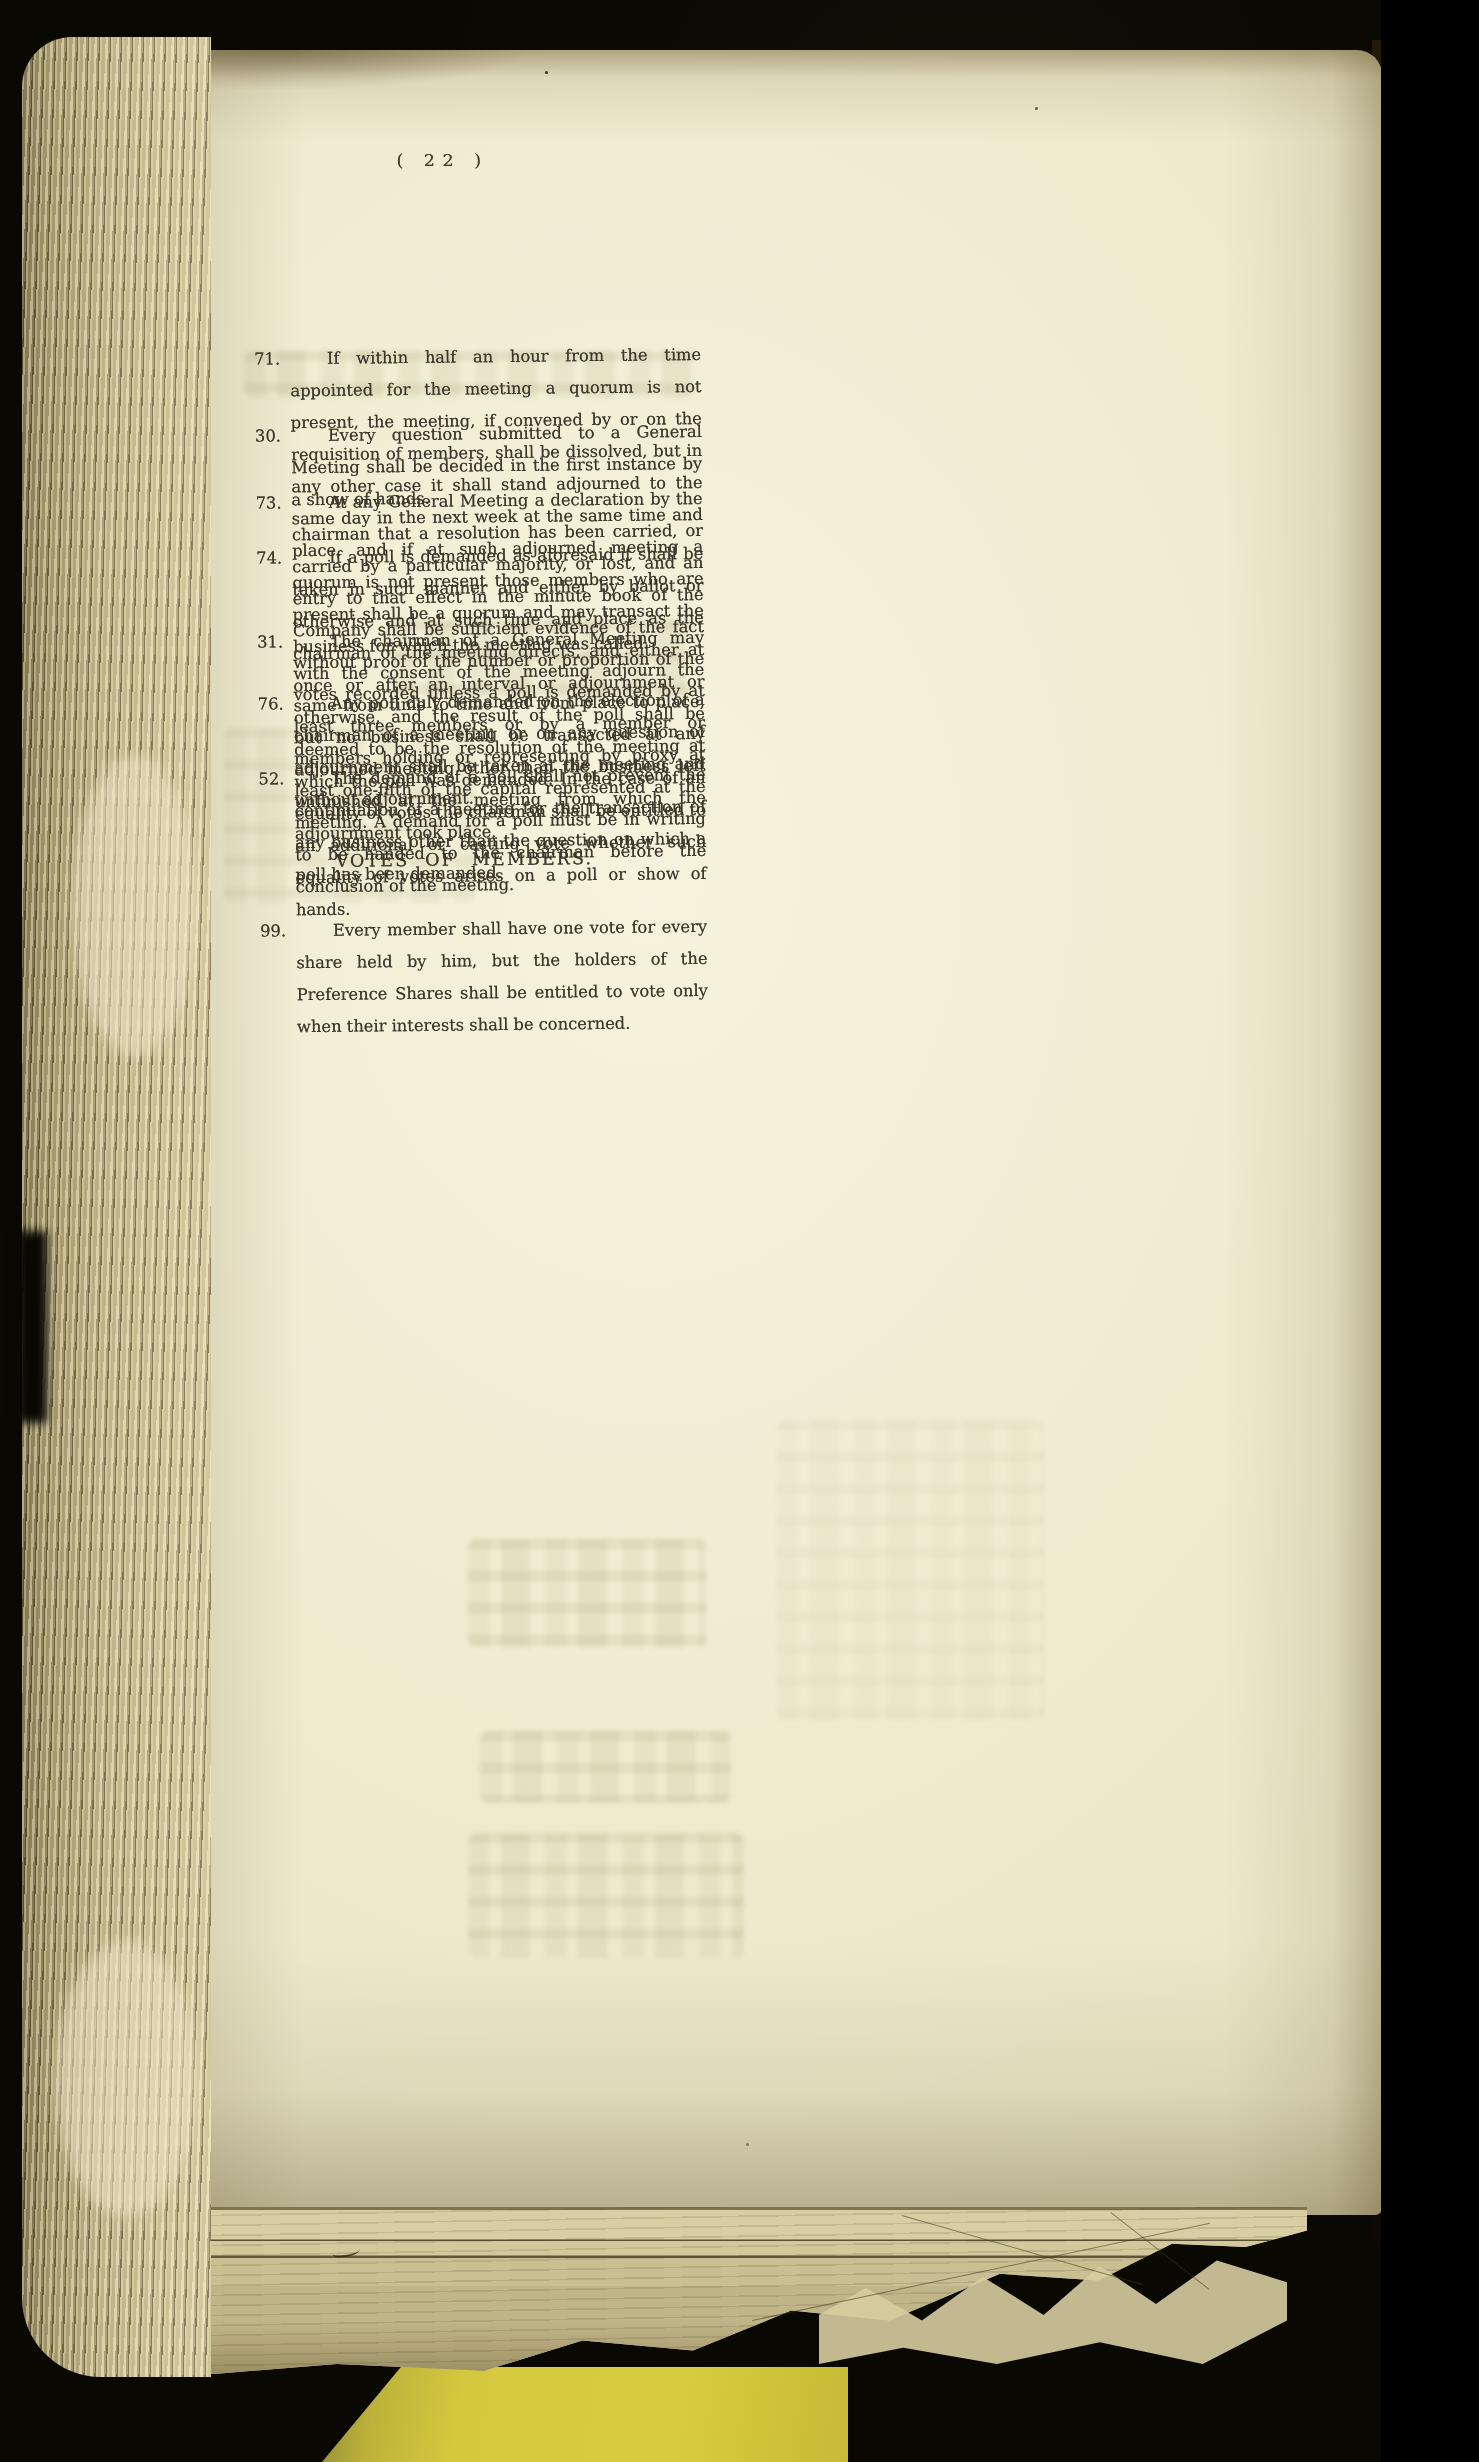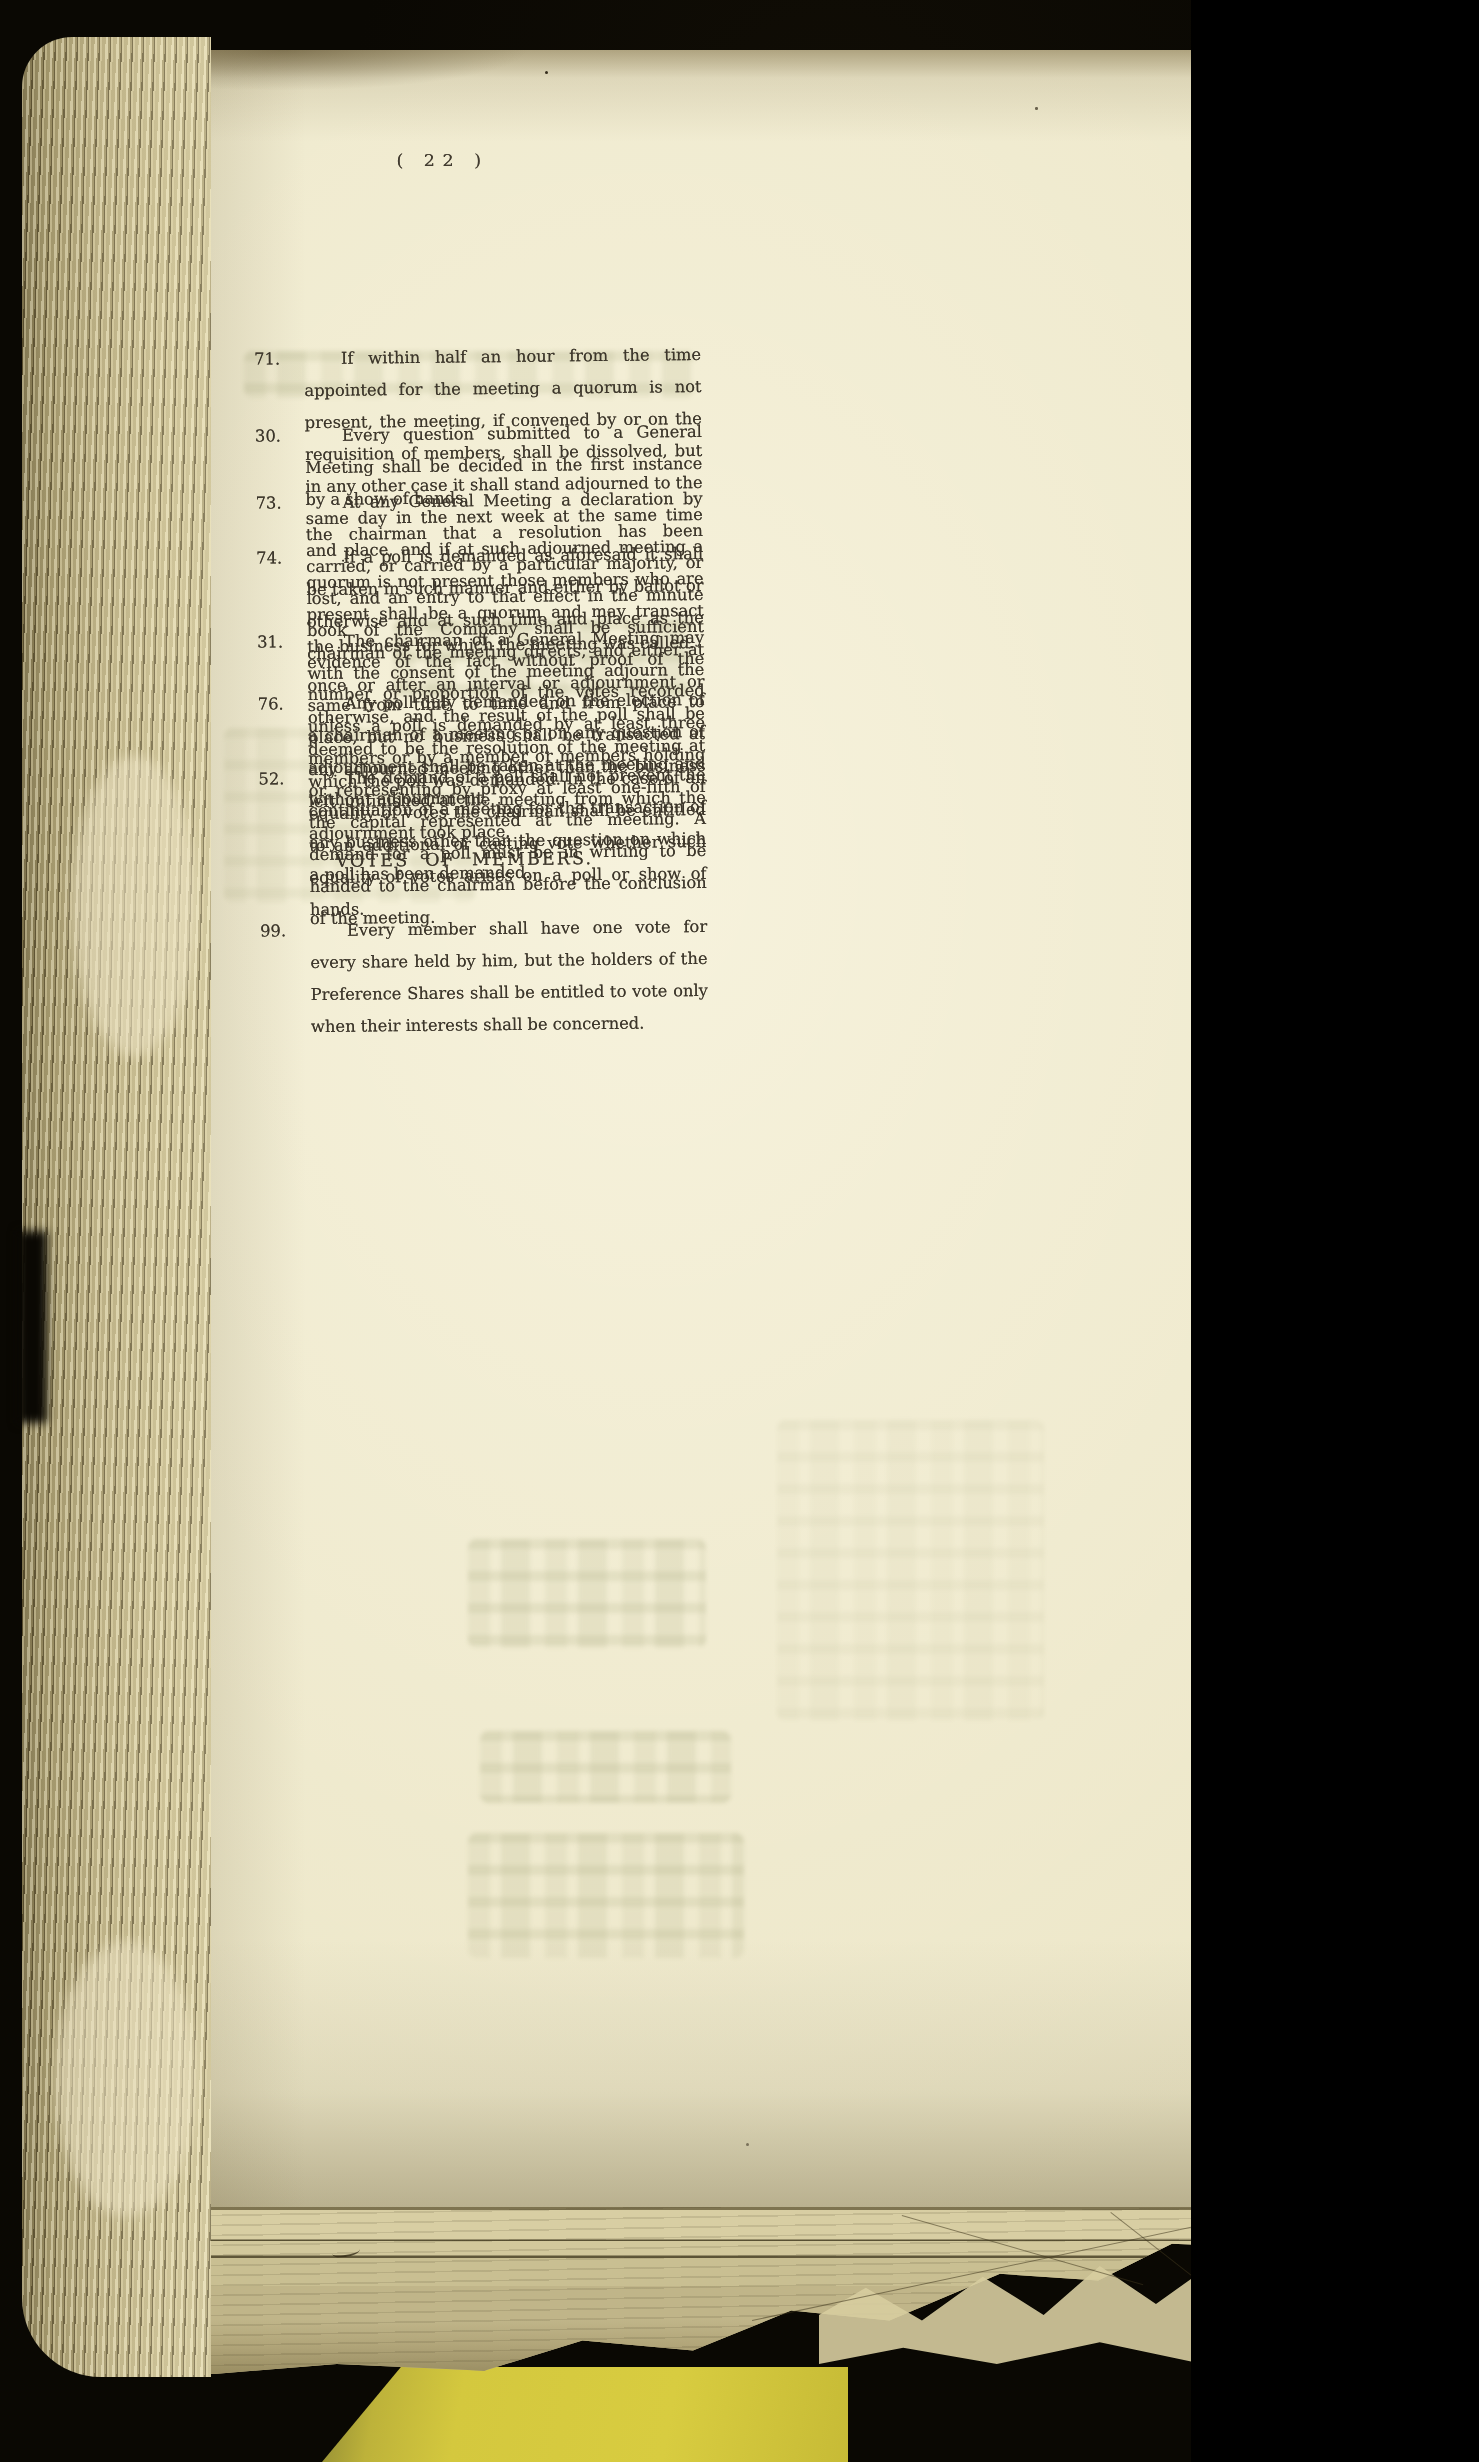--- a/index.html
+++ b/index.html
@@ -1,17 +1,17 @@
 <!DOCTYPE html>
 <html style="font-size:13.4px"><head>
 <meta charset="utf-8">
 <style>
   html,body { margin:0; padding:0; background:#000; }
   .canvas {
-    position:relative; width:1191px; height:2462px; overflow:hidden;
+    position:relative; width:1381px; height:2462px; overflow:hidden;
     background:
       radial-gradient(60% 40% at 70% 10%, rgba(40,32,14,.25), transparent 70%),
       #0a0803;
     font-family:"DejaVu Serif", serif;
   }
   .canvas * { position:absolute; }
 
   
   .yellow {
     left:322px; top:2367px; width:526px; height:95px;
@@ -112,21 +112,21 @@
     font-size:17.5px; letter-spacing:7.5px; color:#423c30;
     text-shadow:0 0 0.5px rgba(62,54,40,.8);
   }
   .text-block {
     left:217px; top:344px; width:484px;
     transform:rotate(-0.6deg); transform-origin:0 0;
     color:#3c362b; font-size:16.3px; line-height:32px;
     text-align:justify; text-shadow:0 0 0.5px rgba(62,54,40,.75);
   }
   .text-block p { position:static; margin:0; text-indent:37px; }
-  .text-block .num { position:static; margin-right:24px; }
+  .text-block .num { position:static; margin-right:10px; }
   .m54{margin-top:45px!important;} .m42{margin-top:35px!important;} .m28{margin-top:23.4px!important;}
   .m62{margin-top:52px!important;} .m36{margin-top:30px!important;} .m52{margin-top:43px!important;}
   .heading {
     position:static; display:block; margin:50px 0 38px 0; text-align:center;
     font-size:17.5px; letter-spacing:2.1px; word-spacing:8.4px; color:#3c362b;
   }
   
   .speck { background:#342c1b; border-radius:50%; }
   .s1{left:545px;top:71px;width:3.3px;height:3.3px;}
   .s2{left:1035px;top:107px;width:2.5px;height:2.5px;opacity:.7;}

